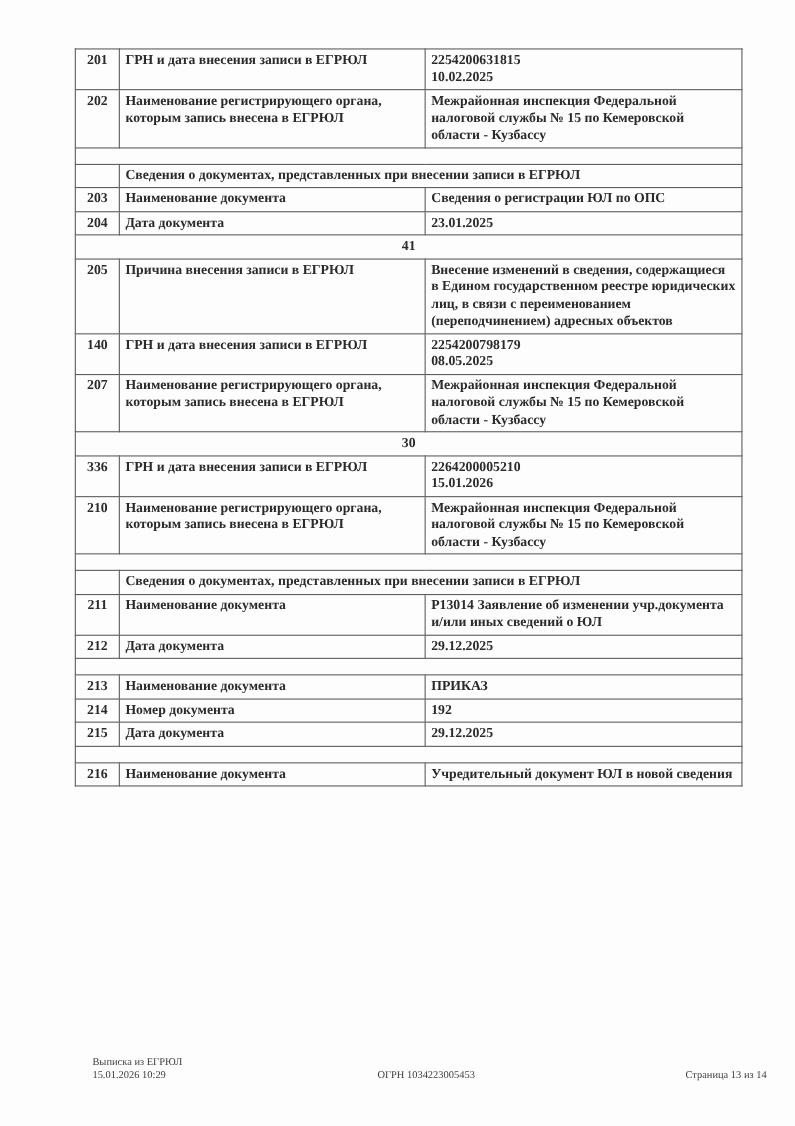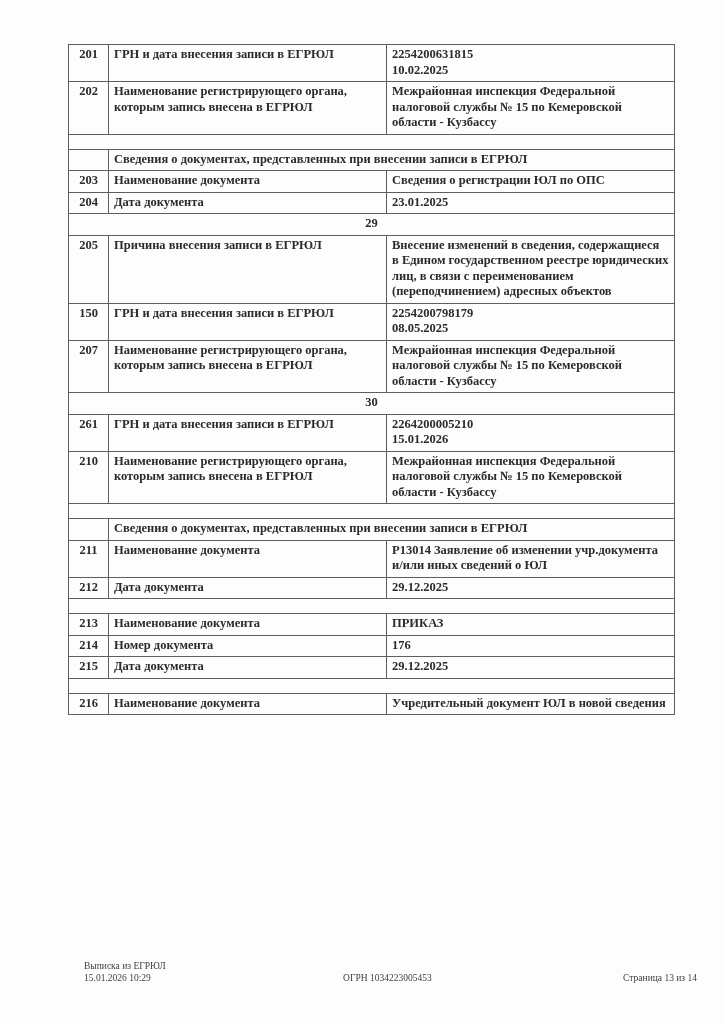--- a/index.html
+++ b/index.html
@@ -109,43 +109,43 @@
           <td class="cell-num">203</td>
           <td class="cell-label">Наименование документа</td>
           <td class="cell-value">Сведения о регистрации ЮЛ по ОПС</td>
         </tr>
         <tr>
           <td class="cell-num">204</td>
           <td class="cell-label">Дата документа</td>
           <td class="cell-value">23.01.2025</td>
         </tr>
         <tr>
-          <td class="cell-section-num" colspan="3">29</td>
+          <td class="cell-section-num" colspan="3">41</td>
         </tr>
         <tr>
           <td class="cell-num">205</td>
           <td class="cell-label">Причина внесения записи в ЕГРЮЛ</td>
           <td class="cell-value">Внесение изменений в сведения, содержащиеся в Едином государственном реестре юридических лиц, в связи с переименованием (переподчинением) адресных объектов</td>
         </tr>
         <tr>
-          <td class="cell-num">150</td>
+          <td class="cell-num">140</td>
           <td class="cell-label">ГРН и дата внесения записи в ЕГРЮЛ</td>
           <td class="cell-value">2254200798179
 08.05.2025</td>
         </tr>
         <tr>
           <td class="cell-num">207</td>
           <td class="cell-label">Наименование регистрирующего органа, которым запись внесена в ЕГРЮЛ</td>
           <td class="cell-value">Межрайонная инспекция Федеральной налоговой службы № 15 по Кемеровской области - Кузбассу</td>
         </tr>
         <tr>
           <td class="cell-section-num" colspan="3">30</td>
         </tr>
         <tr>
-          <td class="cell-num">261</td>
+          <td class="cell-num">336</td>
           <td class="cell-label">ГРН и дата внесения записи в ЕГРЮЛ</td>
           <td class="cell-value">2264200005210
 15.01.2026</td>
         </tr>
         <tr>
           <td class="cell-num">210</td>
           <td class="cell-label">Наименование регистрирующего органа, которым запись внесена в ЕГРЮЛ</td>
           <td class="cell-value">Межрайонная инспекция Федеральной налоговой службы № 15 по Кемеровской области - Кузбассу</td>
         </tr>
         <tr>
@@ -169,21 +169,21 @@
           <td class="cell-spacer" colspan="3"></td>
         </tr>
         <tr>
           <td class="cell-num">213</td>
           <td class="cell-label">Наименование документа</td>
           <td class="cell-value">ПРИКАЗ</td>
         </tr>
         <tr>
           <td class="cell-num">214</td>
           <td class="cell-label">Номер документа</td>
-          <td class="cell-value">176</td>
+          <td class="cell-value">192</td>
         </tr>
         <tr>
           <td class="cell-num">215</td>
           <td class="cell-label">Дата документа</td>
           <td class="cell-value">29.12.2025</td>
         </tr>
         <tr>
           <td class="cell-spacer" colspan="3"></td>
         </tr>
         <tr>

